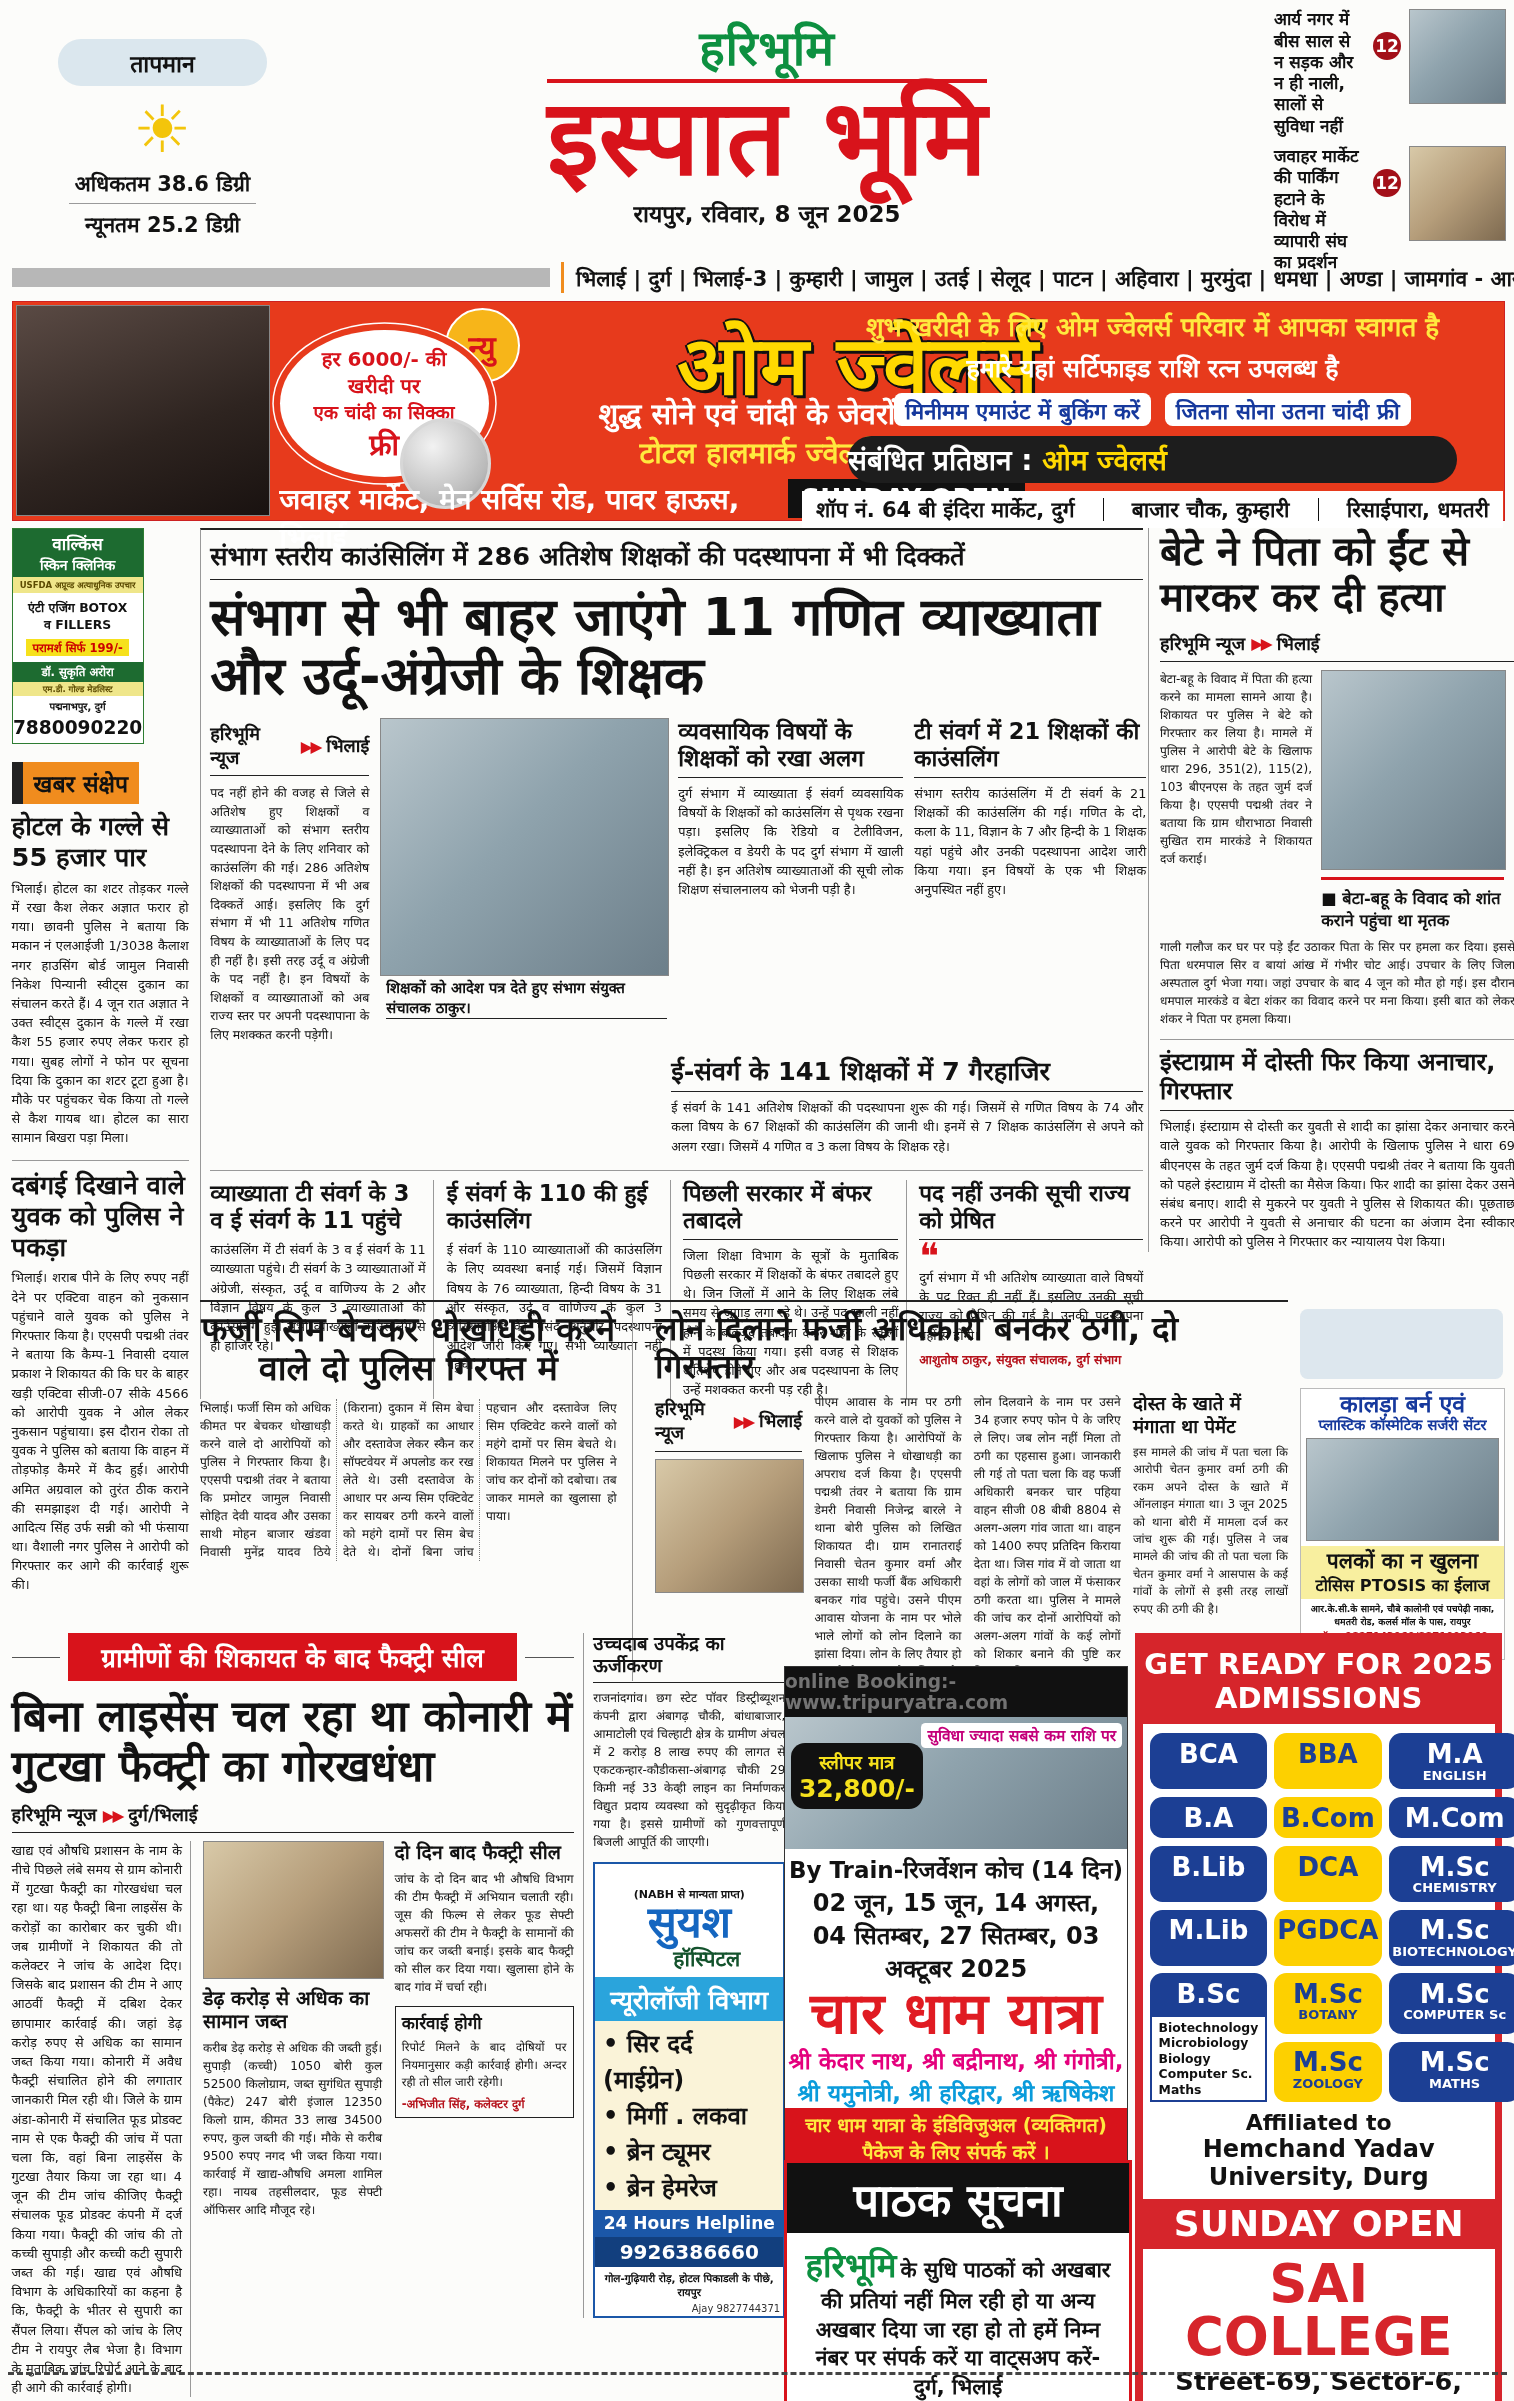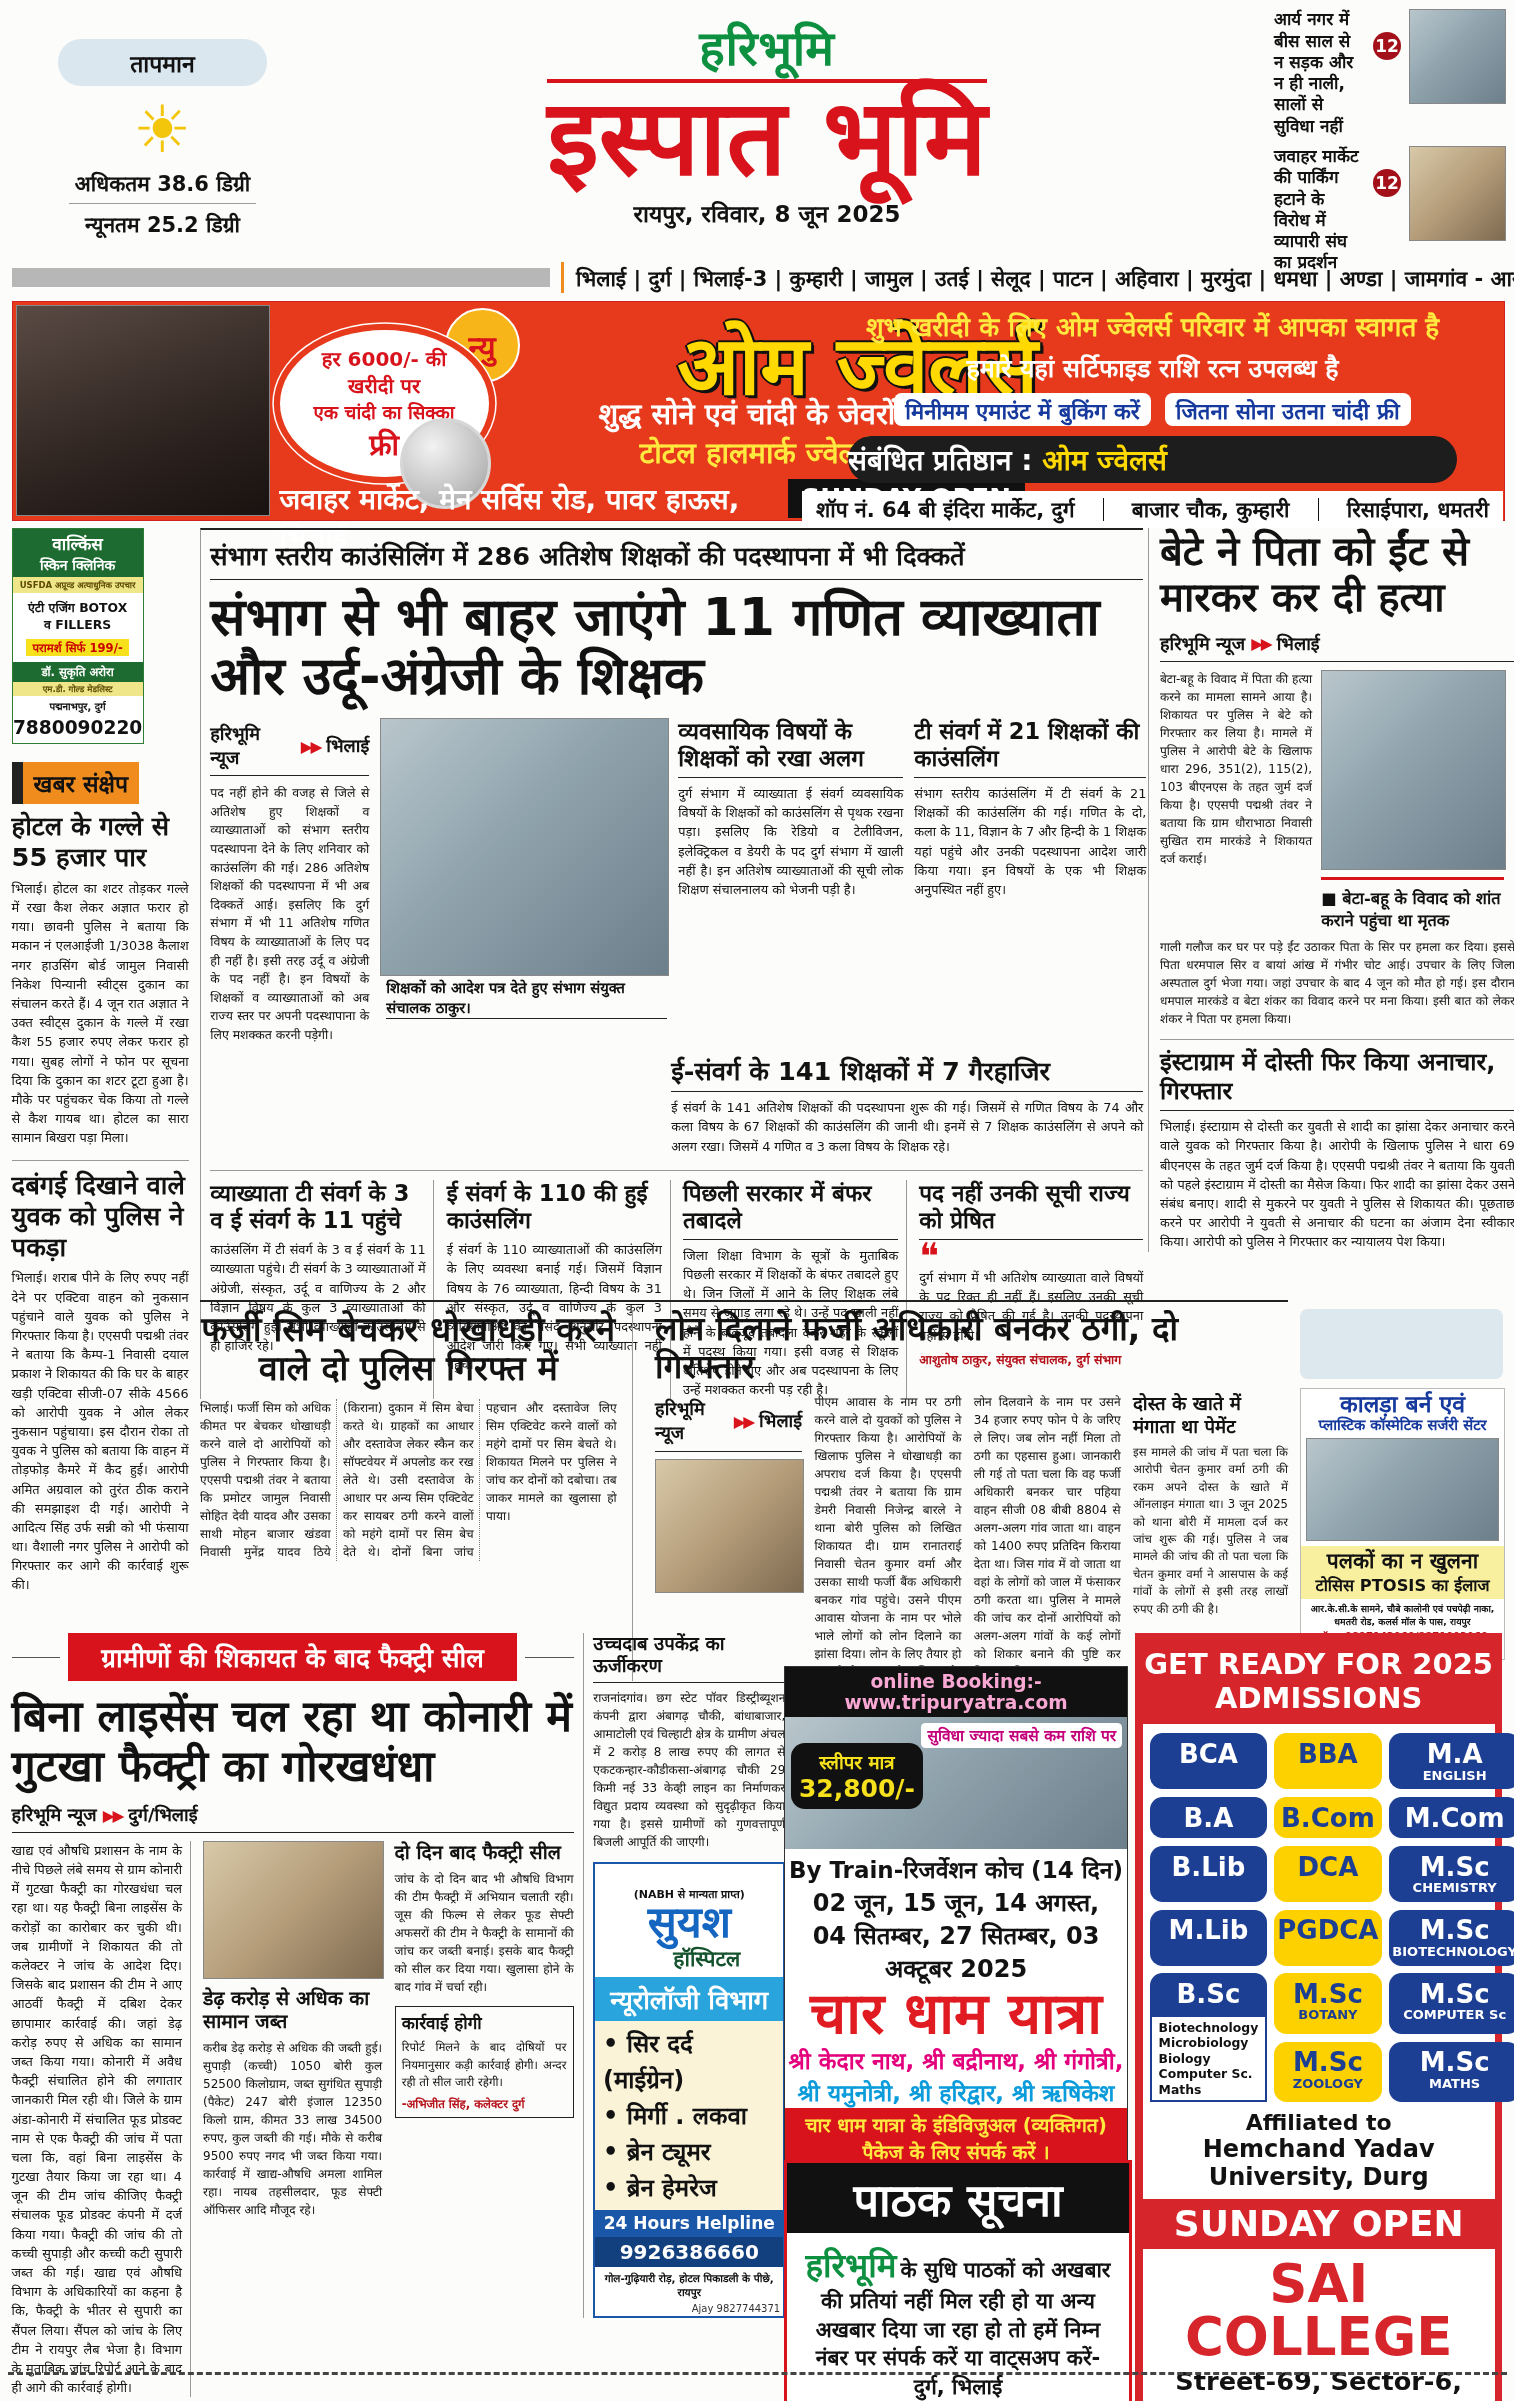--- a/index.html
+++ b/index.html
@@ -67,21 +67,21 @@
   
   .suyash{border:2.3px solid #1b57a8;background:#fff;text-align:center;}
   .suyash .nm{color:#1566c0;font-weight:800;font-size:43px;line-height:1;}
   .suyash .dept{background:#2aa4dc;color:#fff;font-weight:800;font-size:25.6px;padding:4.6px 0;}
   .suyash .list{background:#faf3d8;text-align:left;padding:4.6px 7.7px;}
   .suyash .list div{font-weight:800;font-size:24px;line-height:1.5;}
   .suyash .list div::before{content:"• ";}
   .suyash .help{background:#1b57a8;color:#fff;font-weight:bold;font-size:17px;padding:3.1px 0;}
   
   .cd{border:1.5px solid #333;background:#fff;}
-  .cd-top{background:#111;color:#f9a8d4;font-weight:bold;font-size:18.6px;text-align:center;padding:3.9px 0;}
+  .cd-top{background:#111;color:#737373;font-weight:bold;font-size:18.6px;padding:3.9px 0;}
   .cd-star{background:#111;color:#f6e11c;font-weight:800;text-align:center;border-radius:14px;padding:6.2px 7.7px;}
   .cd-title{color:#e01b22;font-weight:800;font-size:57px;text-align:center;line-height:1.05;}
   .cd-red{background:#d8131b;color:#ffe93e;font-weight:800;text-align:center;}
   .cd-addr{background:#d8131b;color:#fff;font-weight:bold;font-size:11.2px;text-align:center;padding:2.3px 1.5px;}
   
   .pathak{border:3.9px solid #d8131b;background:#fff;}
   .pathak-head{background:#111;color:#fff;font-weight:800;font-size:45px;text-align:center;padding:4.6px 0;}
   
   .sai{background:#d6252b;padding:7.7px;}
   .sai-banner{color:#fff;font-weight:800;font-size:29px;text-align:center;padding:6.2px 0 9.3px;}

